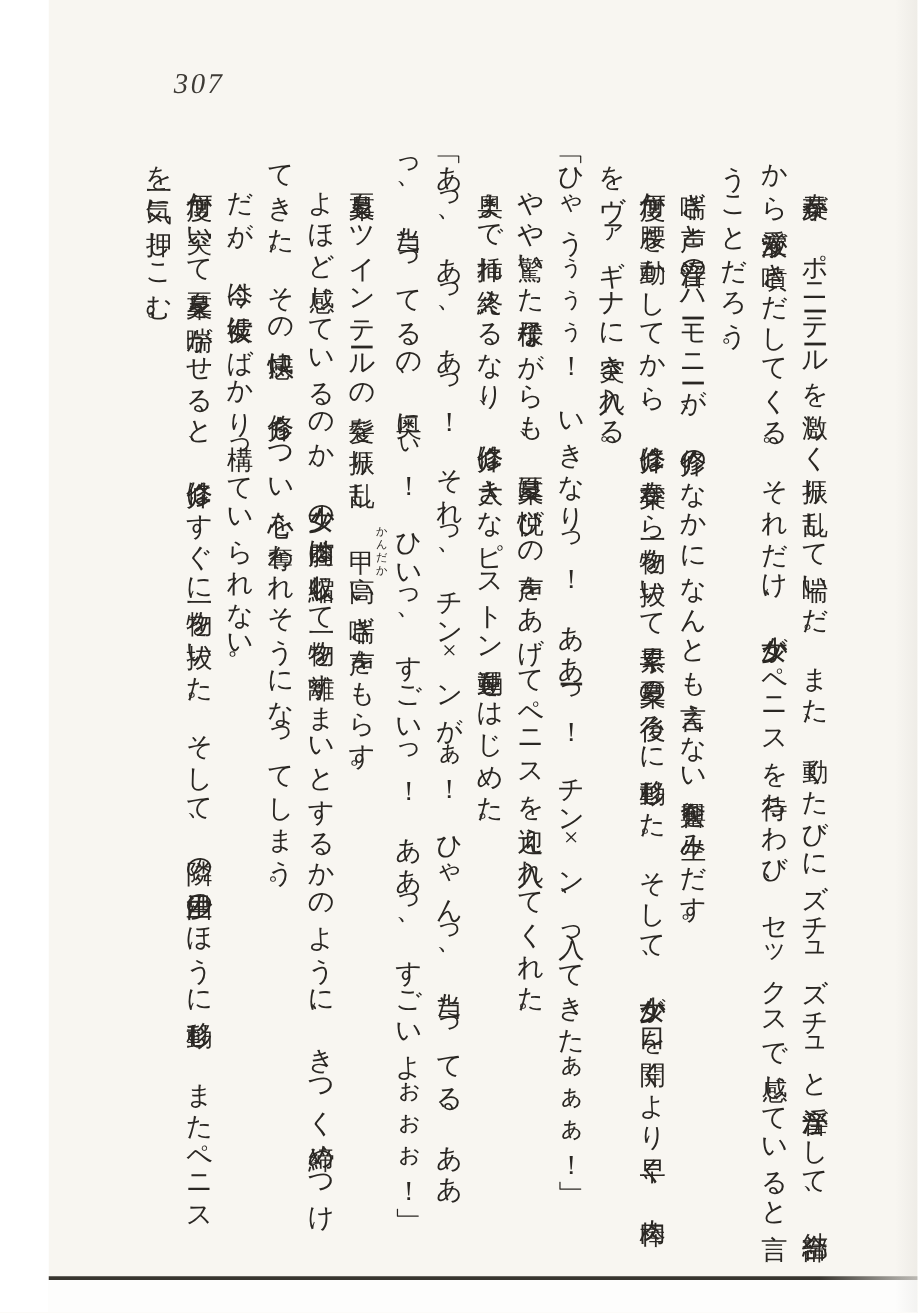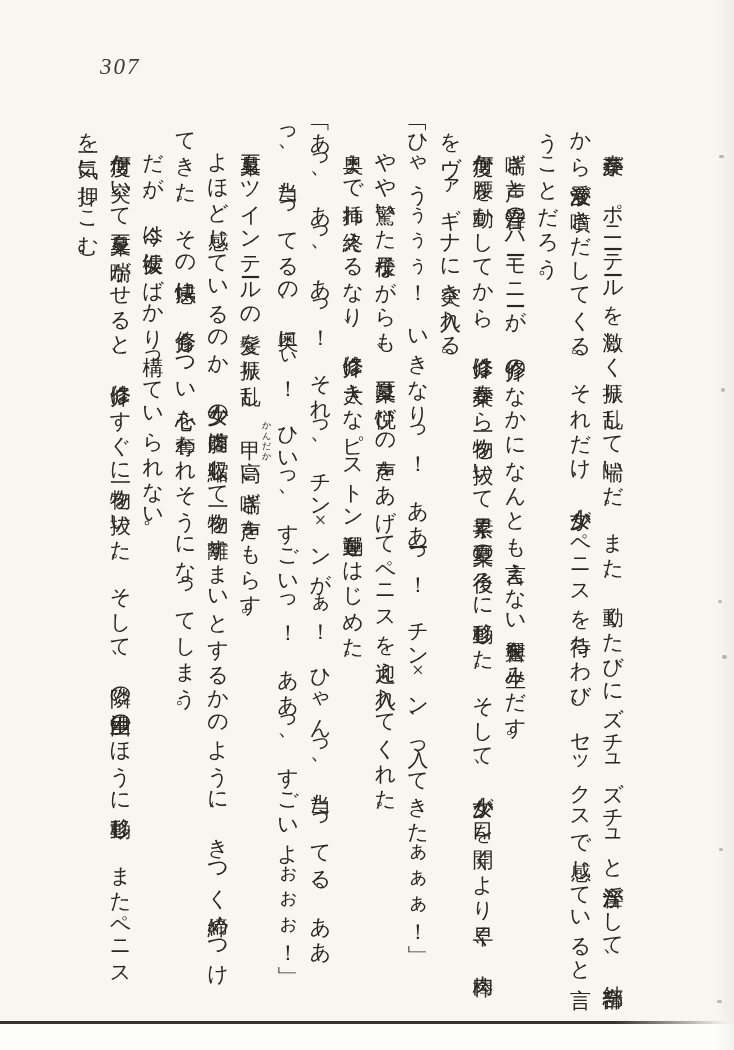--- a/index.html
+++ b/index.html
@@ -90,21 +90,21 @@
   .speck.s1 { left: 719px; top: 155px; width: 5px; height: 3px; }
   .speck.s2 { left: 721px; top: 388px; width: 4px; height: 4px; }
   .speck.s3 { left: 718px; top: 600px; width: 4px; height: 3px; }
   .speck.s4 { left: 722px; top: 655px; width: 5px; height: 4px; }
   .speck.s5 { left: 719px; top: 848px; width: 4px; height: 3px; }
   .speck.s6 { left: 717px; top: 1000px; width: 5px; height: 3px; }
 </style>
 </head>
 <body>
 
-<div class="page" style="background: rgb(248, 246, 241);">
+<div class="page" style="background: rgb(248, 246, 241); margin-left: 39px;">
   <div class="page-number">307</div>
 
   <div class="page-text" style="color: rgb(42, 39, 35);">
       <p class="indent">春菜が、ポニーテールを激しく振り乱して喘いだ。また、動くたびにズチュズチュと淫音がして、結合部から愛液が噴きだしてくる。それだけ、少女がペニスを待ちわび、セックスで感じていると言うことだろう。</p>
       <p class="indent">喘ぎ声と淫音のハーモニーが、修介のなかになんとも言えない興奮を生みだす。</p>
       <p class="indent">何度か腰を動かしてから、修介は春菜から一物を抜いて素早く夏菜の後ろに移動した。そして、少女が口を開くより早く、肉棒をヴァギナに突き入れる。</p>
       <p class="">「ひゃうぅぅぅ！　いきなりっ！　ああーっ！　チン×ン、入ってきたぁぁぁ！」</p>
       <p class="indent">やや驚いた様子ながらも、夏菜は悦びの声をあげてペニスを迎え入れてくれた。</p>
       <p class="indent">奥まで挿れ終えるなり、修介は大きなピストン運動をはじめた。</p>
       <p class="">「あっ、あっ、あっ！　それっ、チン×ンがぁ！　ひゃんっ、当たってる、ああっ、当たってるの、奥にぃ！　ひいっ、すごいっ！　ああっ、すごいよぉぉぉ！」</p>

